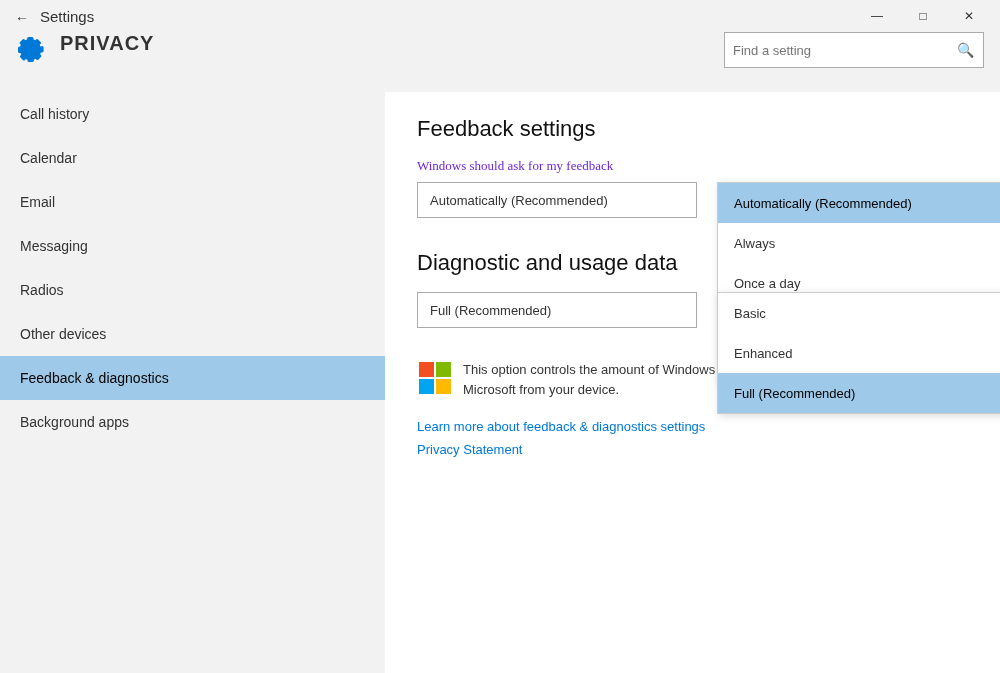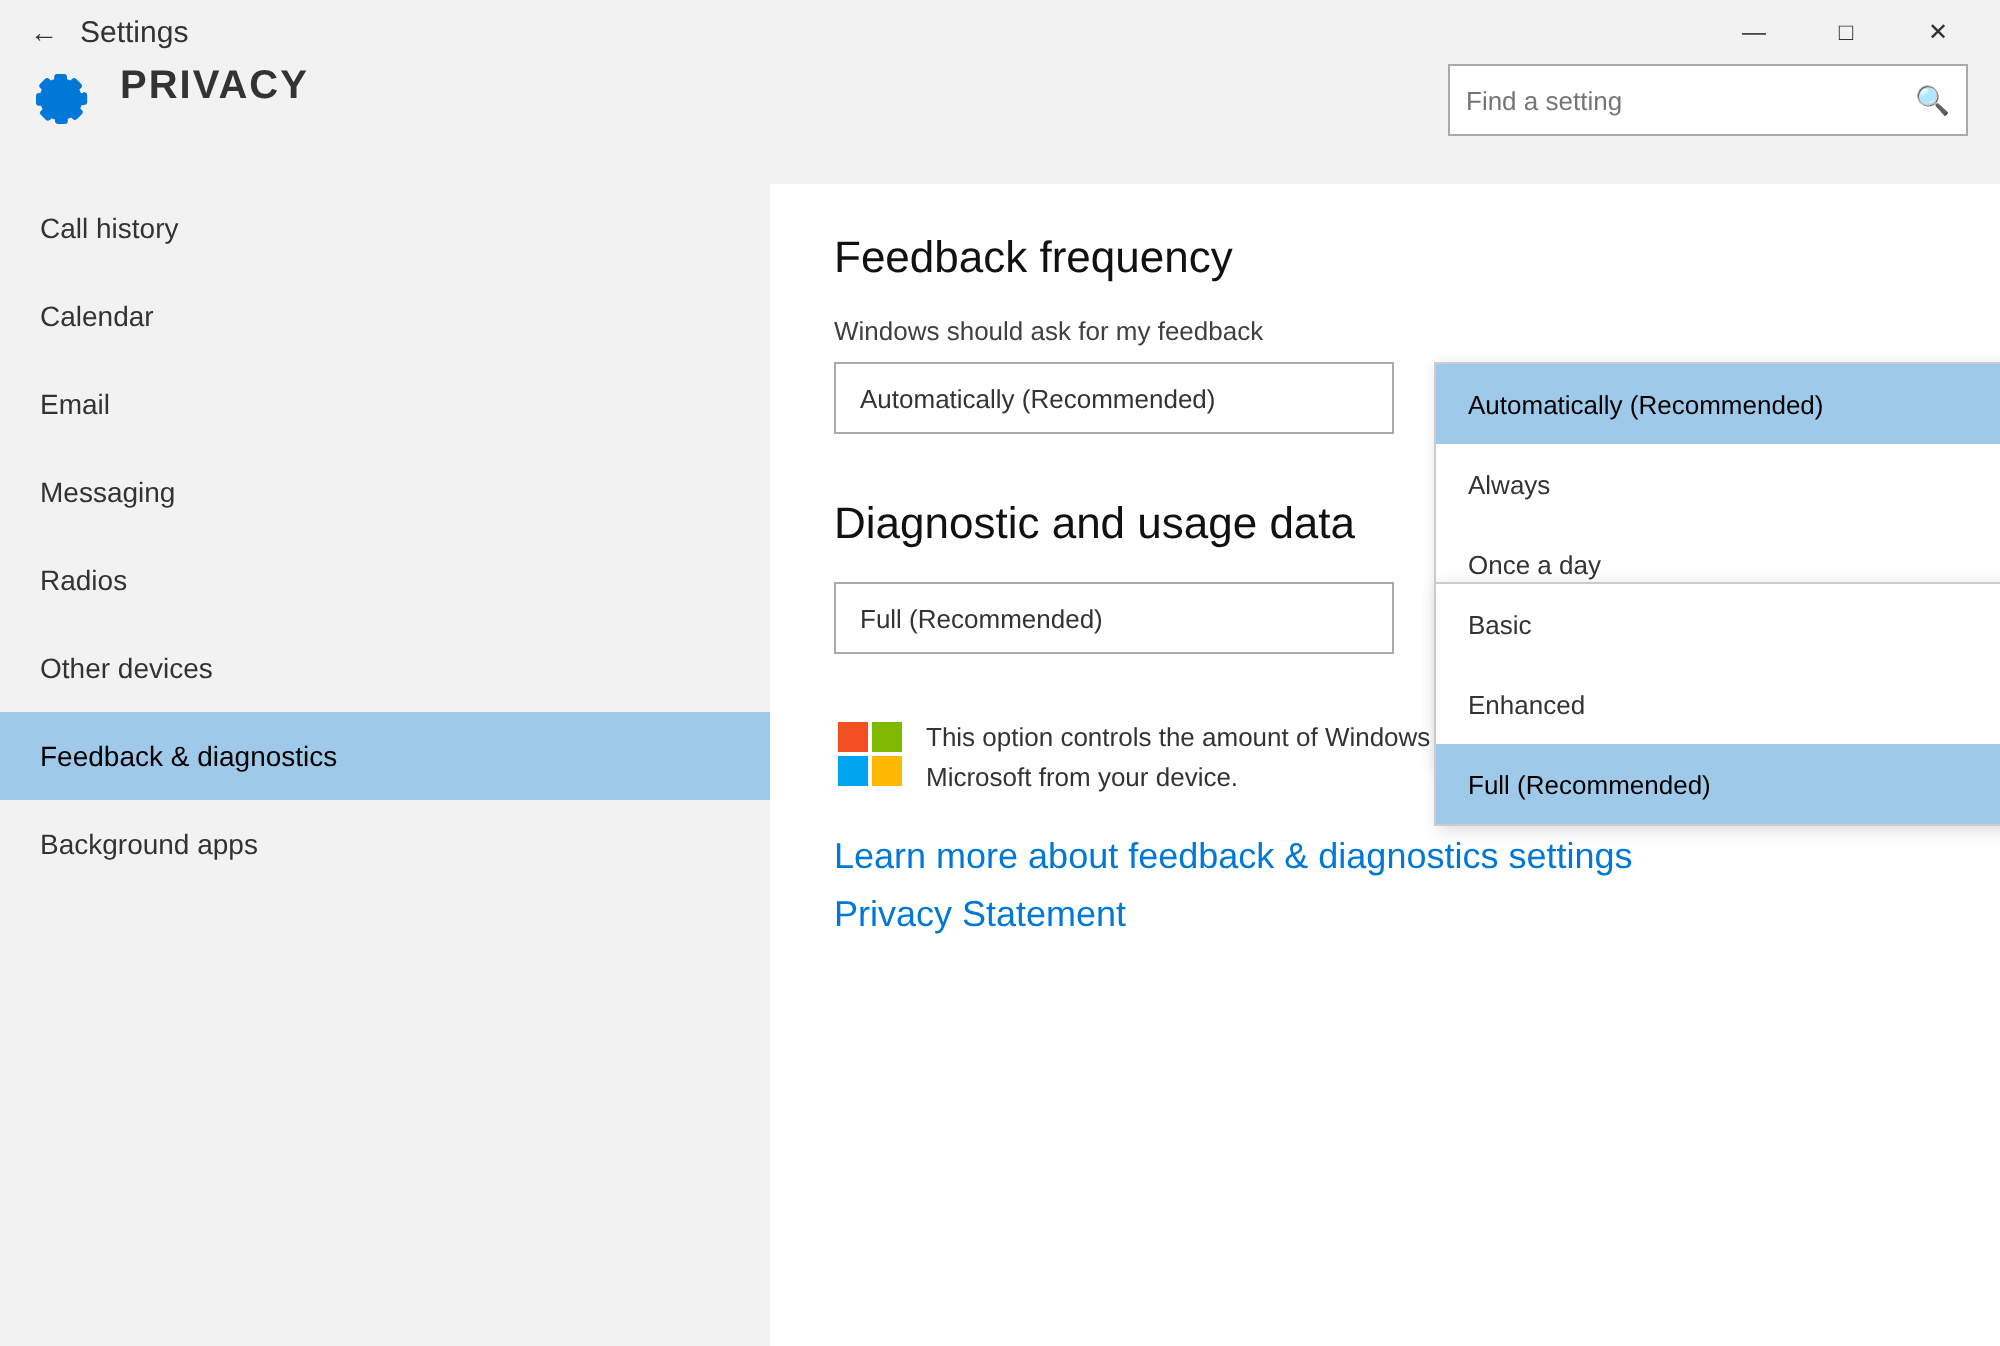--- a/index.html
+++ b/index.html
@@ -142,22 +142,23 @@
 
     
     .section-title {
       font-size: 22px;
       font-weight: 300;
       color: #111;
       margin-bottom: 16px;
     }
     .section-label {
       font-size: 13px;
-      color: #404040;
+      color: #6d28d9;
       margin-bottom: 8px;
+      font-family: Liberation Serif, serif;
     }
     .dropdown-container {
       position: relative;
       display: inline-block;
       width: 280px;
       margin-bottom: 24px;
     }
     .dropdown-box {
       border: 1px solid #aaa;
       background: white;
@@ -251,21 +252,21 @@
     }
     .info-text {
       font-size: 13px;
       color: #333;
       line-height: 1.5;
       max-width: 520px;
     }
 
     .link-text {
       color: #0078d7;
-      font-size: 18px;
+      font-size: 13px;
       cursor: pointer;
       display: block;
       margin-bottom: 8px;
     }
 
     
     ::-webkit-scrollbar { width: 8px; }
     ::-webkit-scrollbar-track { background: #f2f2f2; }
     ::-webkit-scrollbar-thumb { background: #ccc; }
   </style>
@@ -323,21 +324,21 @@
       <span>Feedback &amp; diagnostics</span>
     </div>
     <div class="sidebar-item">
       <span>Background apps</span>
     </div>
   </div>
 
   <div class="content">
 
     <div>
-      <div class="section-title">Feedback frequency</div>
+      <div class="section-title">Feedback settings</div>
       <div class="section-label">Windows should ask for my feedback</div>
 
       <div style="position: relative; display: inline-block;">
         <div class="dropdown-container">
           <div class="dropdown-box">
             <span>Automatically (Recommended)</span>
           </div>
         </div>
 
         

